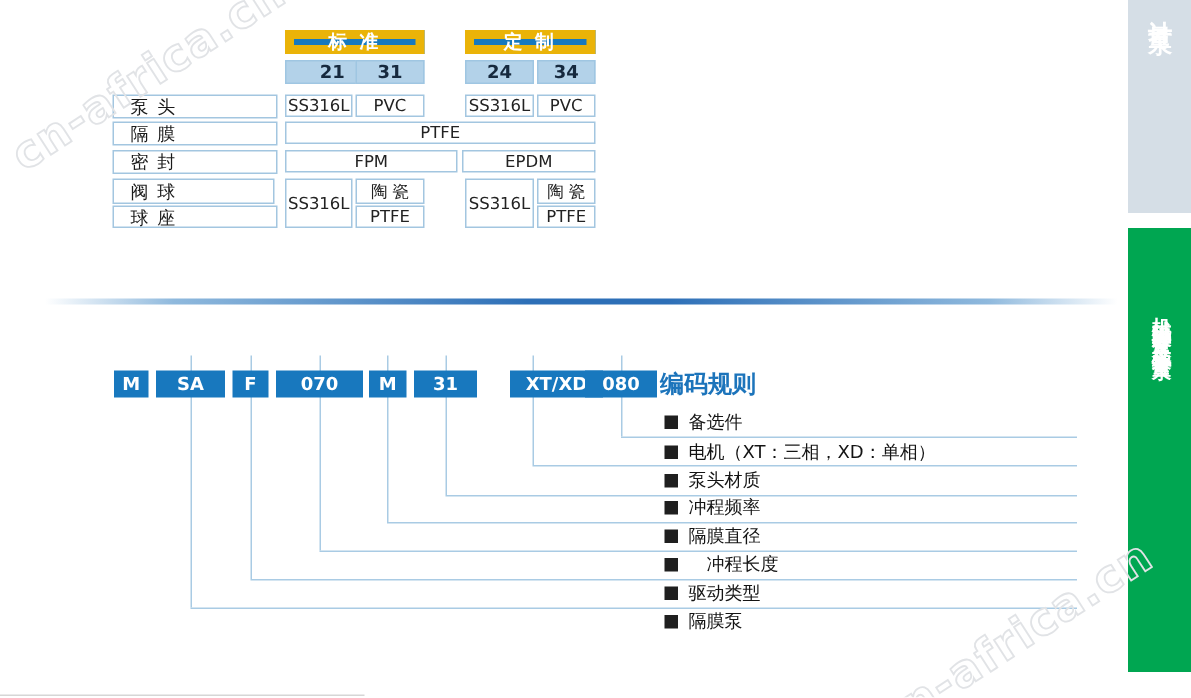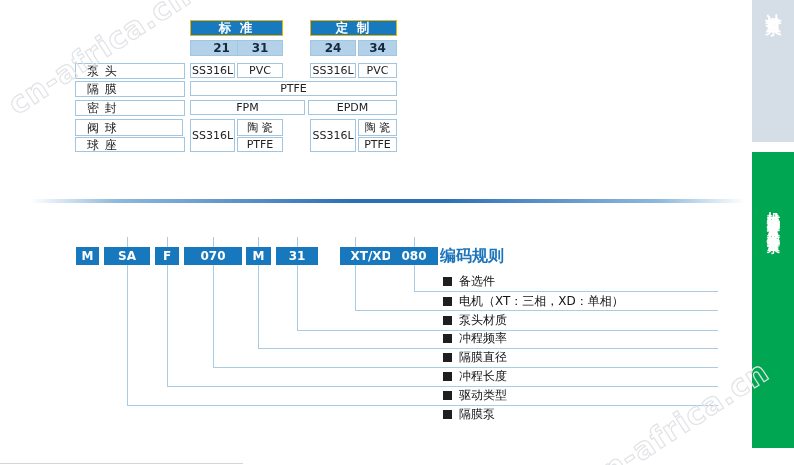--- a/index.html
+++ b/index.html
@@ -3,21 +3,21 @@
 <meta charset="utf-8">
 <style>
   html,body{margin:0;padding:0;background:#fff;}
   .page{position:relative;width:794px;height:465px;background:#ffffff;overflow:hidden;
         font-family:"DejaVu Sans","Liberation Sans",sans-serif;}
 
   
   .cell{position:absolute;box-sizing:border-box;border:1px solid #a3c6e0;background:#fff;
         display:flex;align-items:center;justify-content:center;
         font-size:11px;color:#222;line-height:1;}
-  .hdr{background:#1779be;border:1px solid #eab308;color:#fff;font-weight:bold;
+  .hdr{background:#1779be;border:6px solid #eab308;color:#fff;font-weight:bold;
        font-size:12.5px;letter-spacing:2px;}
   .sub{background:#b3d2e9;border:1px solid #9fc6e2;color:#16293e;font-weight:bold;font-size:12px;}
   .rowlabel{justify-content:flex-start;padding-left:11px;font-size:12px;color:#1a1a1a;letter-spacing:1px;}
 
   
   .divider{position:absolute;left:30px;top:199px;width:715px;height:3.5px;
            background:linear-gradient(90deg,rgba(214,231,244,0) 0%,#8fb9dd 12%,#2d6fb7 45%,#2d6fb7 58%,#8fb9dd 88%,rgba(214,231,244,0) 100%);}
 
   
   .code{position:absolute;top:247px;height:18px;background:#1878be;color:#fff;font-weight:bold;
@@ -126,21 +126,21 @@
     <span>泵头材质</span>
   </div>
   <div class="lbl" style="top:331px;">
     <span class="sq"></span>
     <span>冲程频率</span>
   </div>
   <div class="lbl" style="top:350px;">
     <span class="sq"></span>
     <span>隔膜直径</span>
   </div>
-  <div class="lbl" style="top:369px;">
+  <div class="lbl" style="top:369px;gap:12px;">
     <span class="sq"></span>
     <span>冲程长度</span>
   </div>
   <div class="lbl" style="top:388px;">
     <span class="sq"></span>
     <span>驱动类型</span>
   </div>
   <div class="lbl" style="top:407px;">
     <span class="sq"></span>
     <span>隔膜泵</span>

